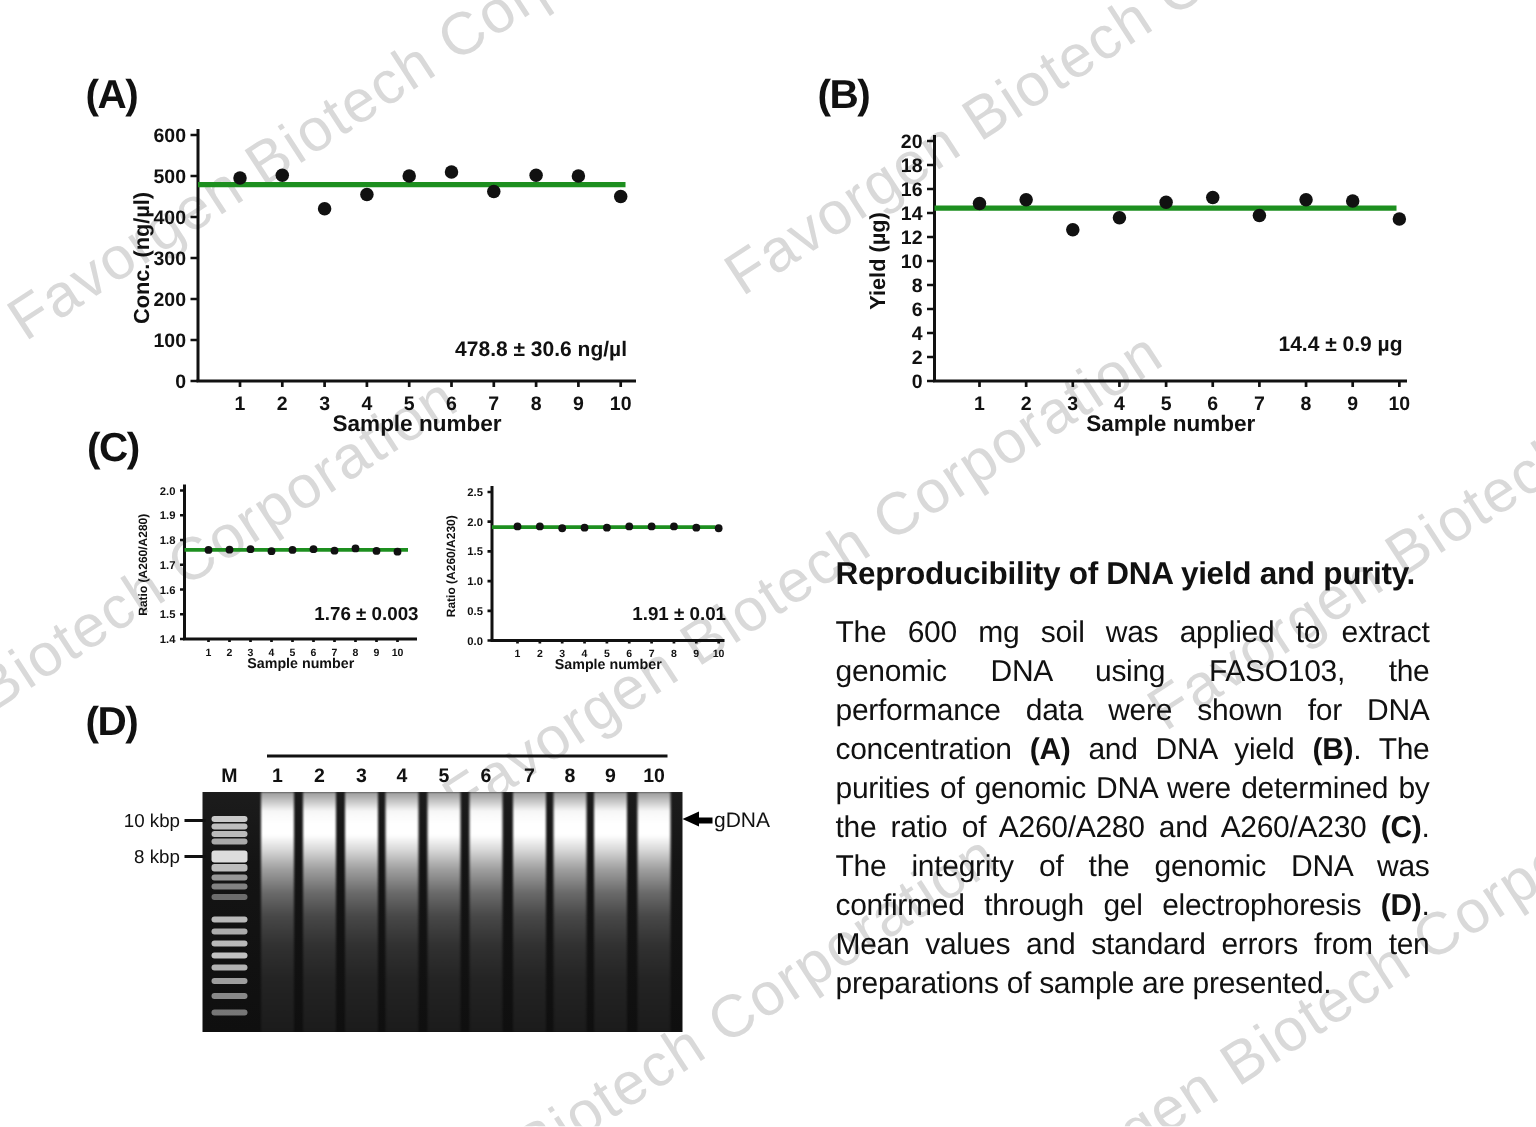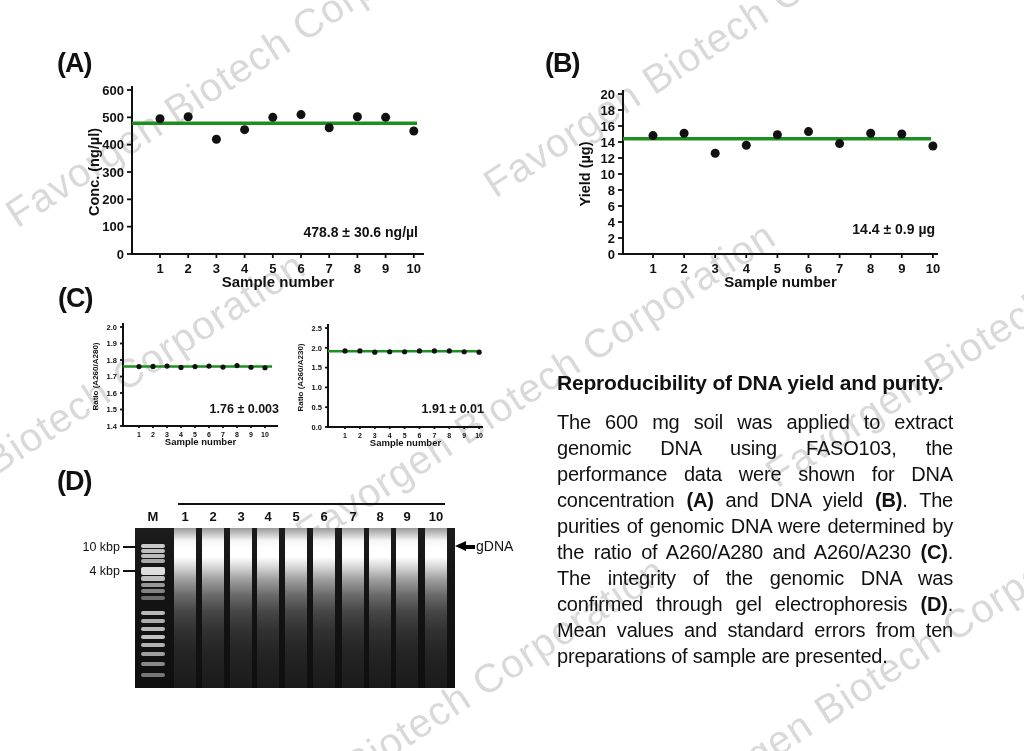--- a/index.html
+++ b/index.html
@@ -345,21 +345,21 @@
         <div class="sample-lane" style="left: 122px;"></div>
         <div class="sample-lane" style="left: 150px;"></div>
         <div class="sample-lane" style="left: 178px;"></div>
         <div class="sample-lane" style="left: 207px;"></div>
         <div class="sample-lane" style="left: 234px;"></div>
         <div class="sample-lane" style="left: 261px;"></div>
         <div class="sample-lane" style="left: 290px;"></div>
       </div>
     <div class="marker-label" style="top:540px;">10 kbp</div>
     <div class="marker-dash" style="top:546px;"></div>
-    <div class="marker-label" style="top:564px;">4 kbp</div>
+    <div class="marker-label" style="top:564px;">8 kbp</div>
     <div class="marker-dash" style="top:570px;"></div>
     <div class="gdna-arrow-head"></div>
     <div class="gdna-arrow-shaft"></div>
     <div class="gdna-label">gDNA</div>
 
     <div class="caption">
       <h2 class="caption-title">Reproducibility of DNA yield and purity.</h2>
       <p class="caption-body" id="caption-body"><span>The 600 mg soil was applied to extract genomic DNA using FASO103, the performance data were shown for DNA concentration </span><span class="cap-b">(A)</span><span>  and DNA yield </span><span class="cap-b">(B)</span><span>. The purities of genomic DNA were determined by the ratio of A260/A280 and A260/A230 </span><span class="cap-b">(C)</span><span>. The integrity of the genomic DNA was confirmed through gel electrophoresis </span><span class="cap-b">(D)</span><span>. Mean values and standard errors from ten preparations of sample are presented.</span></p>
     </div>
 

